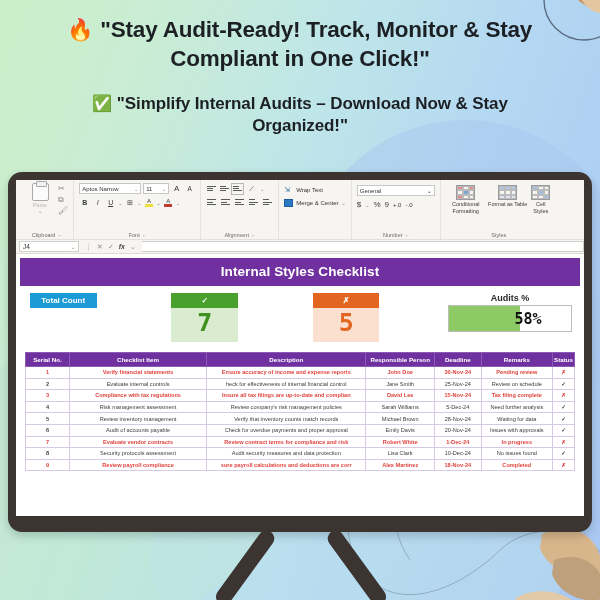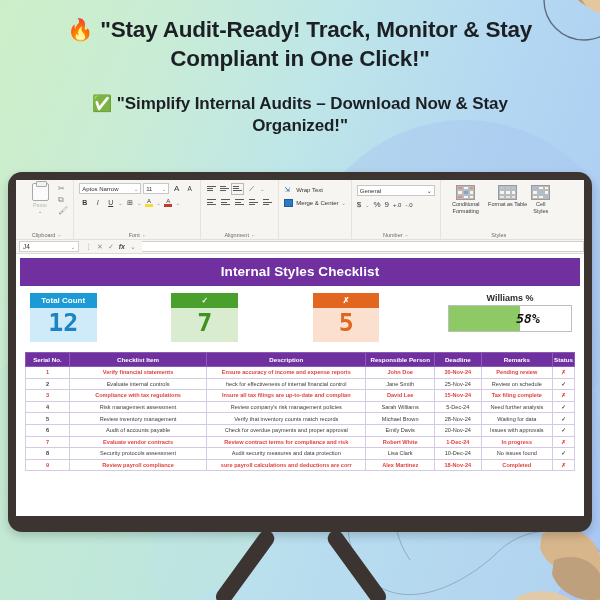--- a/index.html
+++ b/index.html
@@ -183,23 +183,22 @@
   .kpi-gap-b { width: 53px; }
   .kpi-gap-c { width: 45px; }
   .pct-wrap { width: 153px; }
   .pct-label { text-align: center; font-size: 9px; font-weight: bold; color: #2b2b2b; padding-bottom: 2px; }
   .pct-bar {
     height: 27px; border: 1px solid #bdbdbd; background: #fff; position: relative;
   }
   .pct-fill { position: absolute; left: 0; top: 0; bottom: 0; background: #8dc965; }
   .pct-text {
     position: absolute; inset: 0; display: flex; align-items: center; justify-content: center;
-    font-size: 13px; font-weight: bold; color: #111; font-family: "DejaVu Sans Mono", monospace;
+    font-size: 15px; font-weight: bold; color: #111; font-family: "DejaVu Sans Mono", monospace;
     padding-left: 36px;
-    font-style: italic;
   }
 
   
   .tbl-wrap { padding: 10px 9px 0 9px; }
   table.audit { width: 100%; border-collapse: collapse; table-layout: fixed; }
   table.audit th {
     background: #6f30a0; color: #fff; font-size: 6.2px; font-weight: bold;
     padding: 3px 1px; text-align: center; border: .5px solid #8c5ab5;
   }
   table.audit td {
@@ -484,35 +483,34 @@
         </div>
         <div class="fbar-input"></div>
       </div>
 
       <div class="sheet">
         <div class="title-band">Internal Styles Checklist</div>
 
         <div class="kpis">
           <div class="kpi blue">
             <div class="kpi-head">Total Count</div>
-            <div class="kpi-val">12</div>
           </div>
           <div class="kpi-gap-a"></div>
           <div class="kpi green">
             <div class="kpi-head">✓</div>
             <div class="kpi-val">7</div>
           </div>
           <div class="kpi-gap-b"></div>
           <div class="kpi orange">
             <div class="kpi-head">✗</div>
             <div class="kpi-val">5</div>
           </div>
           <div class="kpi-gap-c"></div>
           <div class="pct-wrap">
-            <div class="pct-label">Williams %</div>
+            <div class="pct-label">Audits %</div>
             <div class="pct-bar">
               <div class="pct-fill" id="pctfill" style="width: 58%; background: rgb(141, 201, 101);"></div>
               <div class="pct-text">58%</div>
             </div>
           </div>
         </div>
 
         <div class="tbl-wrap">
           <table class="audit">
             <colgroup>

